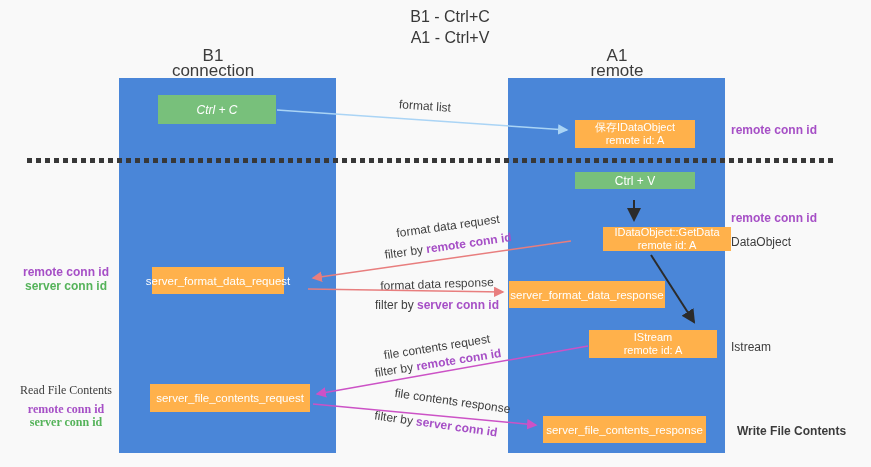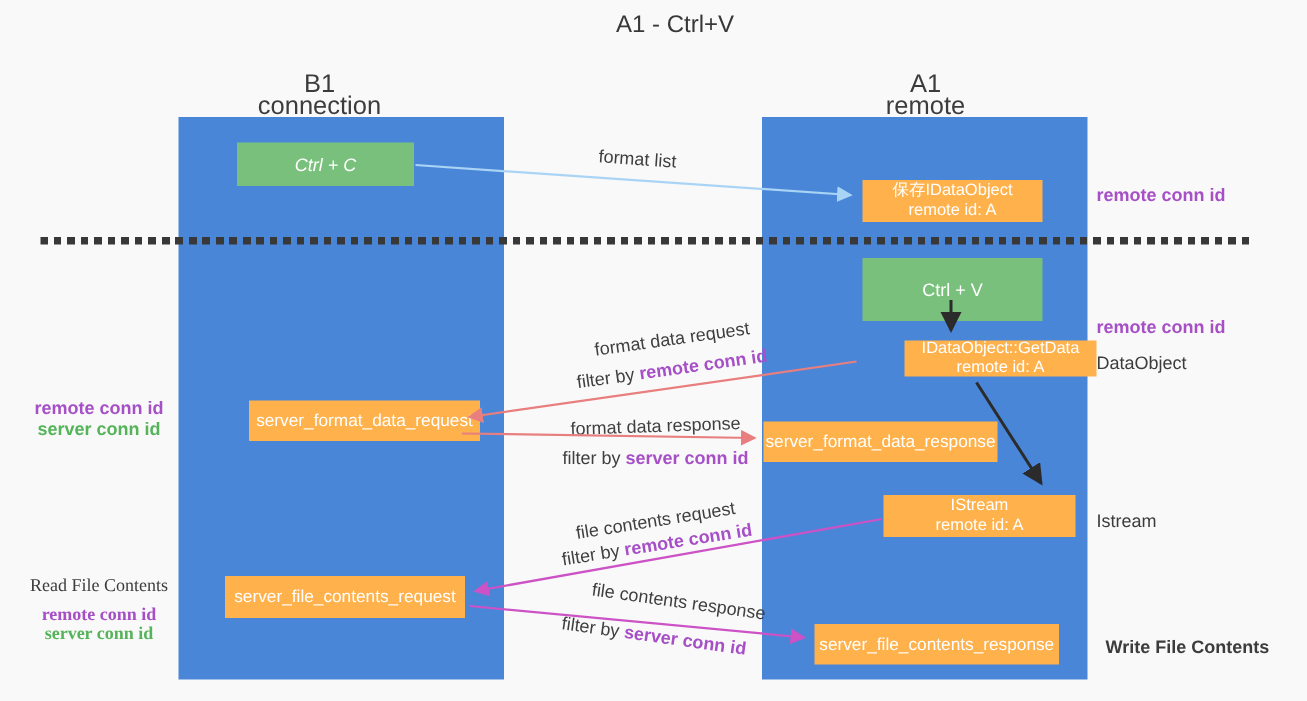--- a/index.html
+++ b/index.html
@@ -33,20 +33,21 @@
           text-align:center; transform-origin:center; }
 
   svg.arrows { position:absolute; left:0; top:0; pointer-events:none; }
 </style>
 </head>
 <body>
 
 <div id="canvas">
 
   <div class="title">
+    <div>B1 - Ctrl+C</div>
     <div>A1 - Ctrl+V</div>
   </div>
 
   <div class="lane-header" style="left:113px;">
     <div>B1</div>
     <div>connection</div>
   </div>
   <div class="lane-header" style="left:517px;">
     <div>A1</div>
     <div>remote</div>
@@ -59,30 +60,30 @@
 
   <div class="node green" style="left:158px; top:95px; width:118px; height:29px;font-style:italic;">
     <span>Ctrl + C</span>
   </div>
 
   <div class="node orange" style="left:575px; top:120px; width:120px; height:28px;">
     <span class="l1">保存IDataObject</span>
     <span class="l2">remote id: A</span>
   </div>
 
-  <div class="node green" style="left:575px; top:172px; width:120px; height:42px;">
+  <div class="node green" style="left:575px; top:172px; width:120px; height:17px;">
     <span>Ctrl + V</span>
   </div>
 
   <div class="node orange" style="left:571px; top:227px; width:128px; height:24px;margin-left:32px;">
     <span class="l1">IDataObject::GetData</span>
     <span class="l2">remote id: A</span>
   </div>
 
-  <div class="node orange single" style="left:166px; top:267px; width:154px; height:27px;">
+  <div class="node orange single" style="left:152px; top:267px; width:132px; height:27px;">
     <span>server_format_data_request</span>
   </div>
 
   <div class="node orange single" style="left:509px; top:281px; width:156px; height:27px;">
     <span>server_format_data_response</span>
   </div>
 
   <div class="node orange" style="left:589px; top:330px; width:128px; height:28px;">
     <span class="l1">IStream</span>
     <span class="l2">remote id: A</span>

